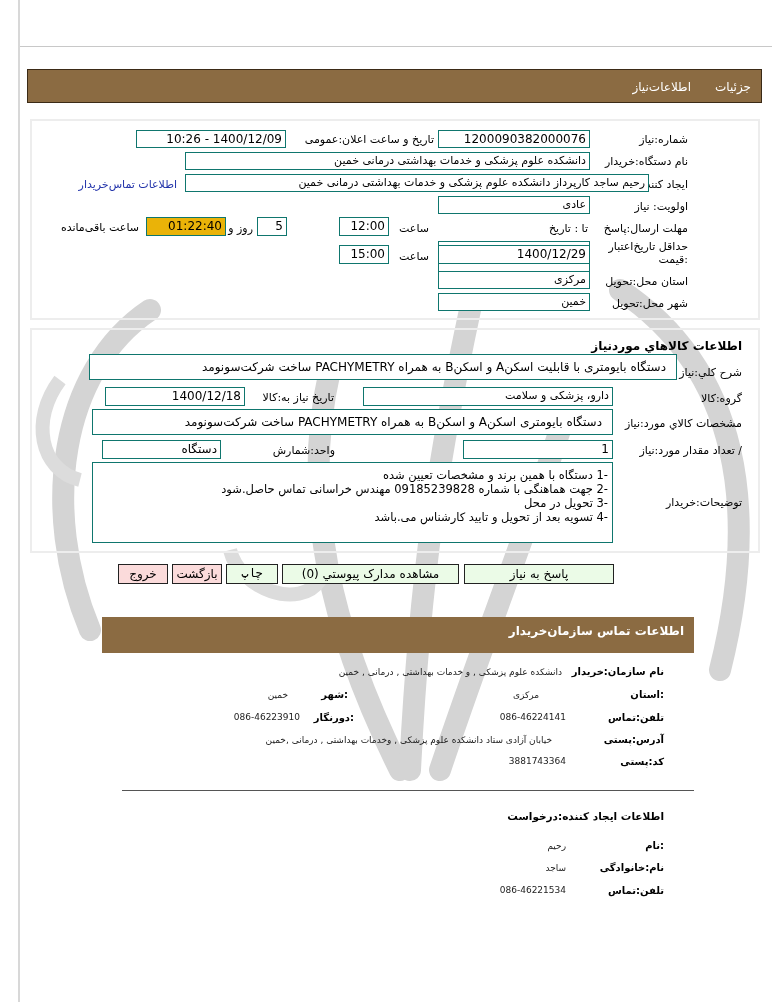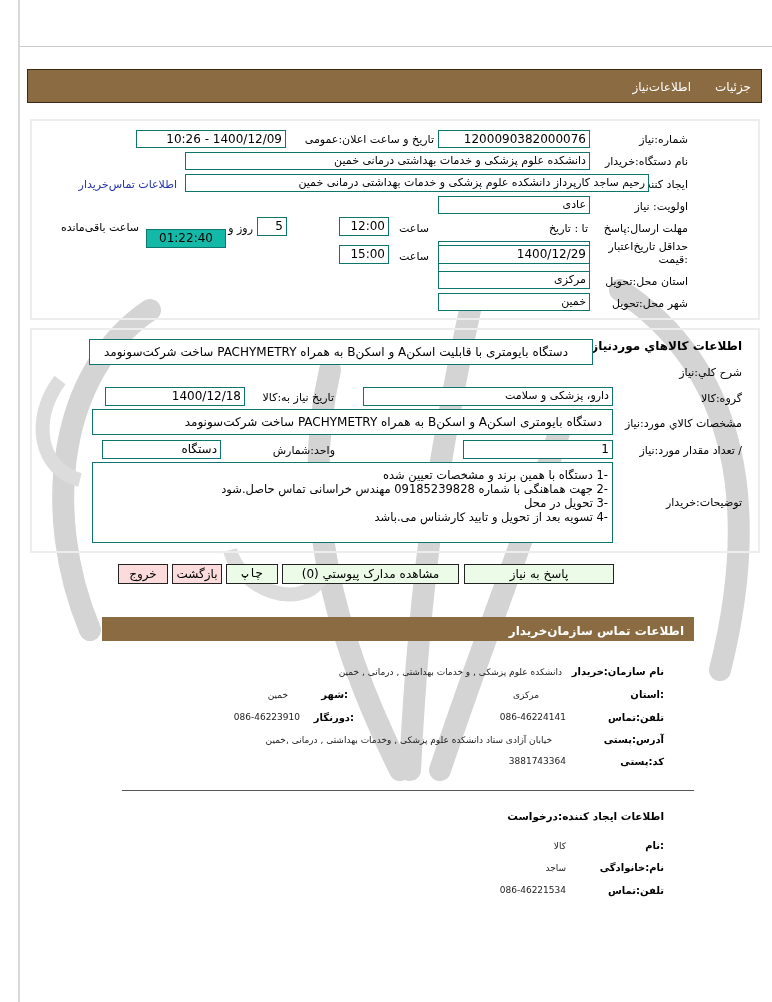--- a/index.html
+++ b/index.html
@@ -25,33 +25,33 @@
   .panel {
     border:2px solid #ededed; box-sizing:border-box; background:transparent;
   }
   .lbl { position:absolute; direction:rtl; text-align:right; white-space:nowrap; font-size:11px; }
   .fld {
     position:absolute; border:1px solid #0f766e; background:#fff; box-sizing:border-box;
     direction:rtl; text-align:right; padding:0 3px; white-space:nowrap; overflow:hidden;
     font-size:11px; line-height:16px;
   }
   .fld.big { font-size:12px; }
-  .fld.tan { background:#14b8a6; text-align:center;margin-top:12px; }
+  .fld.tan { background:#eab308; text-align:right; }
   .link { color:#2233aa; }
   .section-title { position:absolute; direction:rtl; font-weight:bold; font-size:12px; white-space:nowrap; }
 
   .btn {
     position:absolute; border:1px solid #222; box-sizing:border-box; text-align:center;
     font-size:12px; line-height:18px; height:20px; direction:rtl; white-space:nowrap;
   }
   .btn.green { background:#ebfbe7; }
   .btn.pink { background:#fbdbdb; }
 
   .contact-bar {
-    left:102px; top:617px; width:592px; height:24px; background:#8b6b42; color:#fff;
+    left:102px; top:617px; width:592px; height:36px; background:#8b6b42; color:#fff;
   }
   .contact-bar span { position:absolute; right:10px; top:7px; font-weight:bold; font-size:12px; direction:rtl; }
   .ck { position:absolute; direction:rtl; font-weight:bold; font-size:10px; white-space:nowrap; }
   .cv { position:absolute; direction:rtl; font-size:9px; color:#222; white-space:nowrap; }
   .divider { left:122px; top:790px; width:572px; height:1px; background:#555; }
 </style>
 </head>
 <body>
 
 <div class="abs left-rule"></div>
@@ -112,21 +112,21 @@
 <span class="lbl" style="right:84px; top:275px;">استان محل:تحویل</span>
 <div class="fld" style="left:438px; top:271px; width:152px; height:18px;">مرکزی</div>
 
 <span class="lbl" style="right:84px; top:297px;">شهر محل:تحویل</span>
 <div class="fld" style="left:438px; top:293px; width:152px; height:18px;">خمین</div>
 
 <div class="abs panel" style="left:30px; top:328px; width:730px; height:225px;"></div>
 <span class="section-title" style="right:30px; top:339px;">اطلاعات کالاهاي موردنیاز</span>
 
 <span class="lbl" style="right:30px; top:366px;">شرح کلي:نیاز</span>
-<div class="fld big" style="left:89px; top:339px; width:504px; height:26px; line-height:24px; padding-right:24px;">دستگاه بایومتری با قابلیت اسکنA و اسکنB به همراه PACHYMETRY ساخت شرکت‌سونومد</div>
+<div class="fld big" style="left:89px; top:354px; width:588px; height:26px; line-height:24px; padding-right:10px;">دستگاه بایومتری با قابلیت اسکنA و اسکنB به همراه PACHYMETRY ساخت شرکت‌سونومد</div>
 
 <span class="lbl" style="right:30px; top:392px;">گروه:کالا</span>
 <div class="fld" style="left:363px; top:387px; width:250px; height:19px;">دارو، پزشکی و سلامت</div>
 <span class="lbl" style="right:438px; top:391px;">تاریخ نیاز به:کالا</span>
 <div class="fld big" style="left:105px; top:387px; width:140px; height:19px;">1400/12/18</div>
 
 <span class="lbl" style="right:30px; top:417px;">مشخصات کالاي مورد:نیاز</span>
 <div class="fld big" style="left:92px; top:409px; width:521px; height:26px; line-height:24px; padding-right:10px;">دستگاه بایومتری اسکنA و اسکنB به همراه PACHYMETRY ساخت شرکت‌سونومد</div>
 
 <span class="lbl" style="right:30px; top:444px;">/ تعداد مقدار مورد:نیاز</span>
@@ -169,19 +169,19 @@
 <span class="cv" style="right:220px; top:735px;">خیابان آزادی ستاد دانشکده علوم پزشکی , وخدمات بهداشتی , درمانی ,خمین</span>
 
 <span class="ck" style="right:108px; top:756px;">کد:پستی</span>
 <span class="cv" style="right:206px; top:756px;">3881743364</span>
 
 <div class="abs divider"></div>
 
 <span class="ck" style="right:108px; top:810px; font-size:10.5px;">اطلاعات ایجاد کننده:درخواست</span>
 
 <span class="ck" style="right:108px; top:840px;">:نام</span>
-<span class="cv" style="right:206px; top:841px;">کالا</span>
+<span class="cv" style="right:206px; top:841px;">رحیم</span>
 
 <span class="ck" style="right:108px; top:862px;">نام:خانوادگی</span>
 <span class="cv" style="right:206px; top:863px;">ساجد</span>
 
 <span class="ck" style="right:108px; top:885px;">تلفن:تماس</span>
 <span class="cv" style="right:206px; top:885px; direction:ltr;">086-46221534</span>
 
 </body></html>

